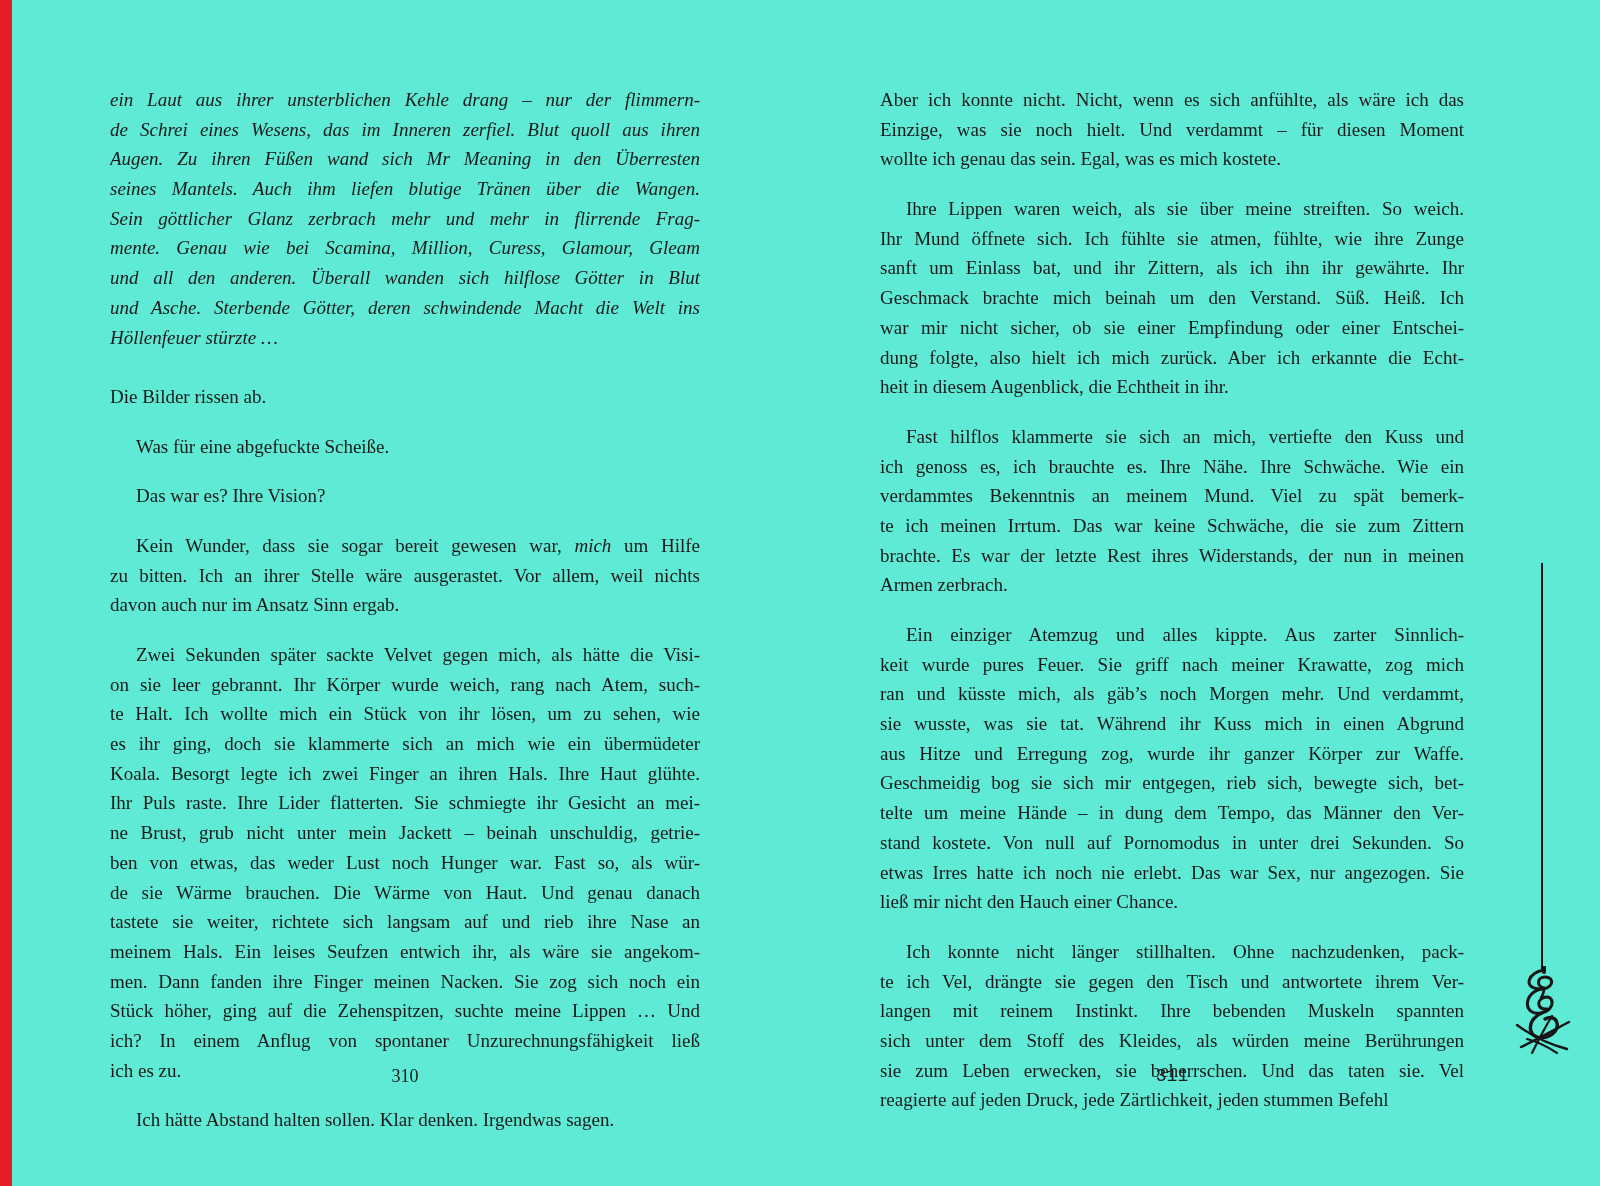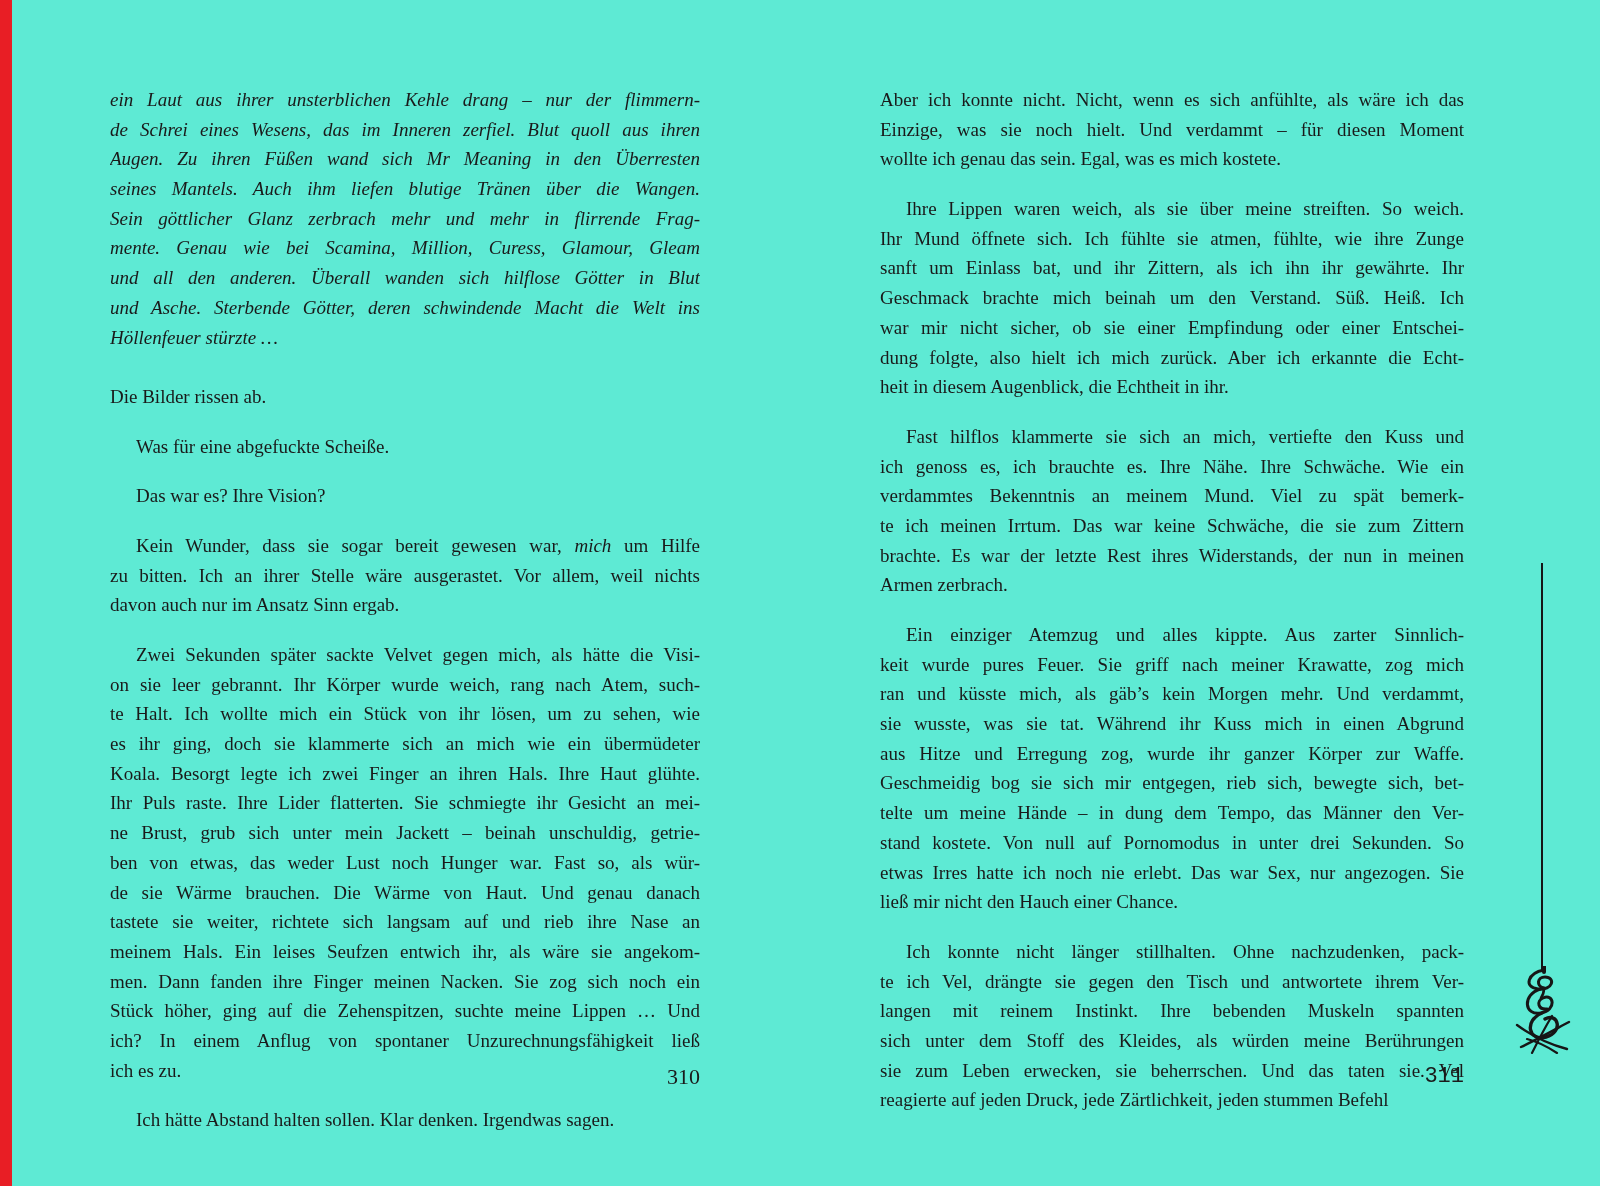--- a/index.html
+++ b/index.html
@@ -26,22 +26,22 @@
     text-align:justify;
     text-align-last:left;
     white-space:normal;
   }
   .line.just{text-align-last:justify;}
   .line.indent{padding-left:26px;margin-top:20px;}
   .line.italic{font-style:italic;}
   .line.spacer{height:29.7px;}
   .pagenum{
     position:absolute;top:1062px;
-    font-size:22px;line-height:29.7px;
-    text-align:right;
+    font-size:18px;line-height:29.7px;
+    text-align:center;
   }
   .pagenum.left-num{left:110px;width:590px;}
   .pagenum.right-num{left:880px;width:584px;font-family:Liberation Mono, monospace;}
   .divider-line{
     position:absolute;left:1541px;top:563px;
     width:2px;height:408px;
     background:#161616;
   }
   .flourish{
     position:absolute;left:1510px;top:966px;
@@ -72,21 +72,21 @@
         <div class="line indent">Das war es? Ihre Vision?</div>
         <div class="line indent just">Kein Wunder, dass sie sogar bereit gewesen war, <i>mich</i> um Hilfe</div>
         <div class="line just">zu bitten. Ich an ihrer Stelle wäre ausgerastet. Vor allem, weil nichts</div>
         <div class="line">davon auch nur im Ansatz Sinn ergab.</div>
         <div class="line indent just">Zwei Sekunden später sackte Velvet gegen mich, als hätte die Visi-</div>
         <div class="line just">on sie leer gebrannt. Ihr Körper wurde weich, rang nach Atem, such-</div>
         <div class="line just">te Halt. Ich wollte mich ein Stück von ihr lösen, um zu sehen, wie</div>
         <div class="line just">es ihr ging, doch sie klammerte sich an mich wie ein übermüdeter</div>
         <div class="line just">Koala. Besorgt legte ich zwei Finger an ihren Hals. Ihre Haut glühte.</div>
         <div class="line just">Ihr Puls raste. Ihre Lider flatterten. Sie schmiegte ihr Gesicht an mei-</div>
-        <div class="line just">ne Brust, grub sich unter mein Jackett – beinah unschuldig, getrie-</div>
+        <div class="line just">ne Brust, grub nicht unter mein Jackett – beinah unschuldig, getrie-</div>
         <div class="line just">ben von etwas, das weder Lust noch Hunger war. Fast so, als wür-</div>
         <div class="line just">de sie Wärme brauchen. Die Wärme von Haut. Und genau danach</div>
         <div class="line just">tastete sie weiter, richtete sich langsam auf und rieb ihre Nase an</div>
         <div class="line just">meinem Hals. Ein leises Seufzen entwich ihr, als wäre sie angekom-</div>
         <div class="line just">men. Dann fanden ihre Finger meinen Nacken. Sie zog sich noch ein</div>
         <div class="line just">Stück höher, ging auf die Zehenspitzen, suchte meine Lippen … Und</div>
         <div class="line just">ich? In einem Anflug von spontaner Unzurechnungsfähigkeit ließ</div>
         <div class="line">ich es zu.</div>
         <div class="line indent">Ich hätte Abstand halten sollen. Klar denken. Irgendwas sagen.</div>
       </div>
@@ -105,21 +105,21 @@
         <div class="line just">dung folgte, also hielt ich mich zurück. Aber ich erkannte die Echt-</div>
         <div class="line">heit in diesem Augenblick, die Echtheit in ihr.</div>
         <div class="line indent just">Fast hilflos klammerte sie sich an mich, vertiefte den Kuss und</div>
         <div class="line just">ich genoss es, ich brauchte es. Ihre Nähe. Ihre Schwäche. Wie ein</div>
         <div class="line just">verdammtes Bekenntnis an meinem Mund. Viel zu spät bemerk-</div>
         <div class="line just">te ich meinen Irrtum. Das war keine Schwäche, die sie zum Zittern</div>
         <div class="line just">brachte. Es war der letzte Rest ihres Widerstands, der nun in meinen</div>
         <div class="line">Armen zerbrach.</div>
         <div class="line indent just">Ein einziger Atemzug und alles kippte. Aus zarter Sinnlich-</div>
         <div class="line just">keit wurde pures Feuer. Sie griff nach meiner Krawatte, zog mich</div>
-        <div class="line just">ran und küsste mich, als gäb’s kein Morgen mehr. Und verdammt,</div>
+        <div class="line just">ran und küsste mich, als gäb’s noch Morgen mehr. Und verdammt,</div>
         <div class="line just">sie wusste, was sie tat. Während ihr Kuss mich in einen Abgrund</div>
         <div class="line just">aus Hitze und Erregung zog, wurde ihr ganzer Körper zur Waffe.</div>
         <div class="line just">Geschmeidig bog sie sich mir entgegen, rieb sich, bewegte sich, bet-</div>
         <div class="line just">telte um meine Hände – in dung dem Tempo, das Männer den Ver-</div>
         <div class="line just">stand kostete. Von null auf Pornomodus in unter drei Sekunden. So</div>
         <div class="line just">etwas Irres hatte ich noch nie erlebt. Das war Sex, nur angezogen. Sie</div>
         <div class="line">ließ mir nicht den Hauch einer Chance.</div>
         <div class="line indent just">Ich konnte nicht länger stillhalten. Ohne nachzudenken, pack-</div>
         <div class="line just">te ich Vel, drängte sie gegen den Tisch und antwortete ihrem Ver-</div>
         <div class="line just">langen mit reinem Instinkt. Ihre bebenden Muskeln spannten</div>

